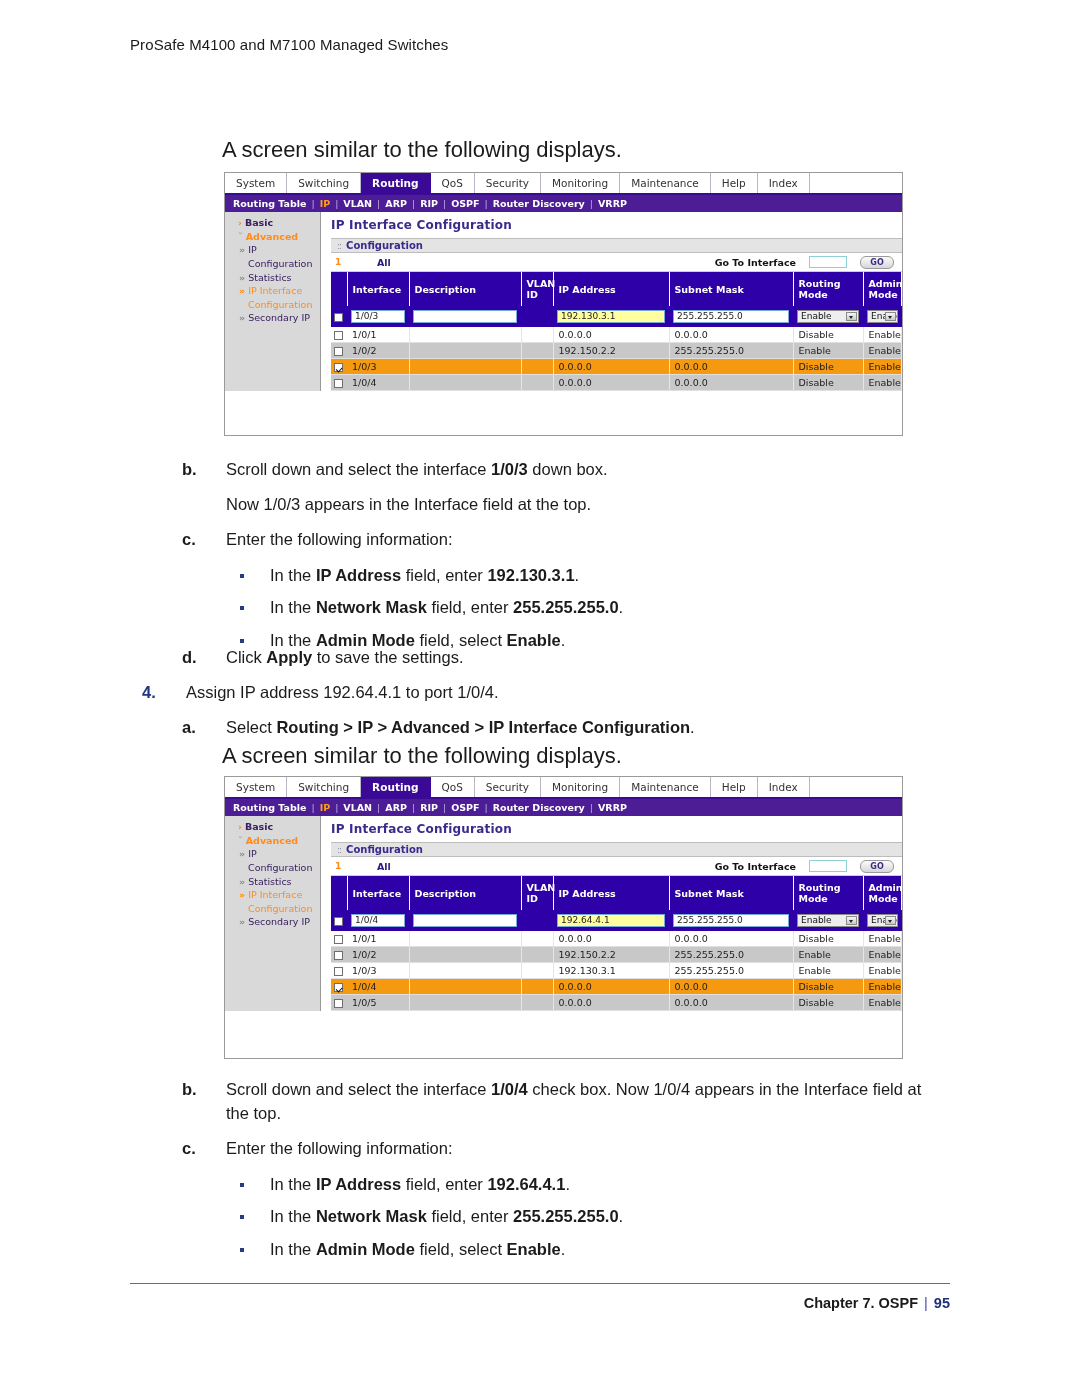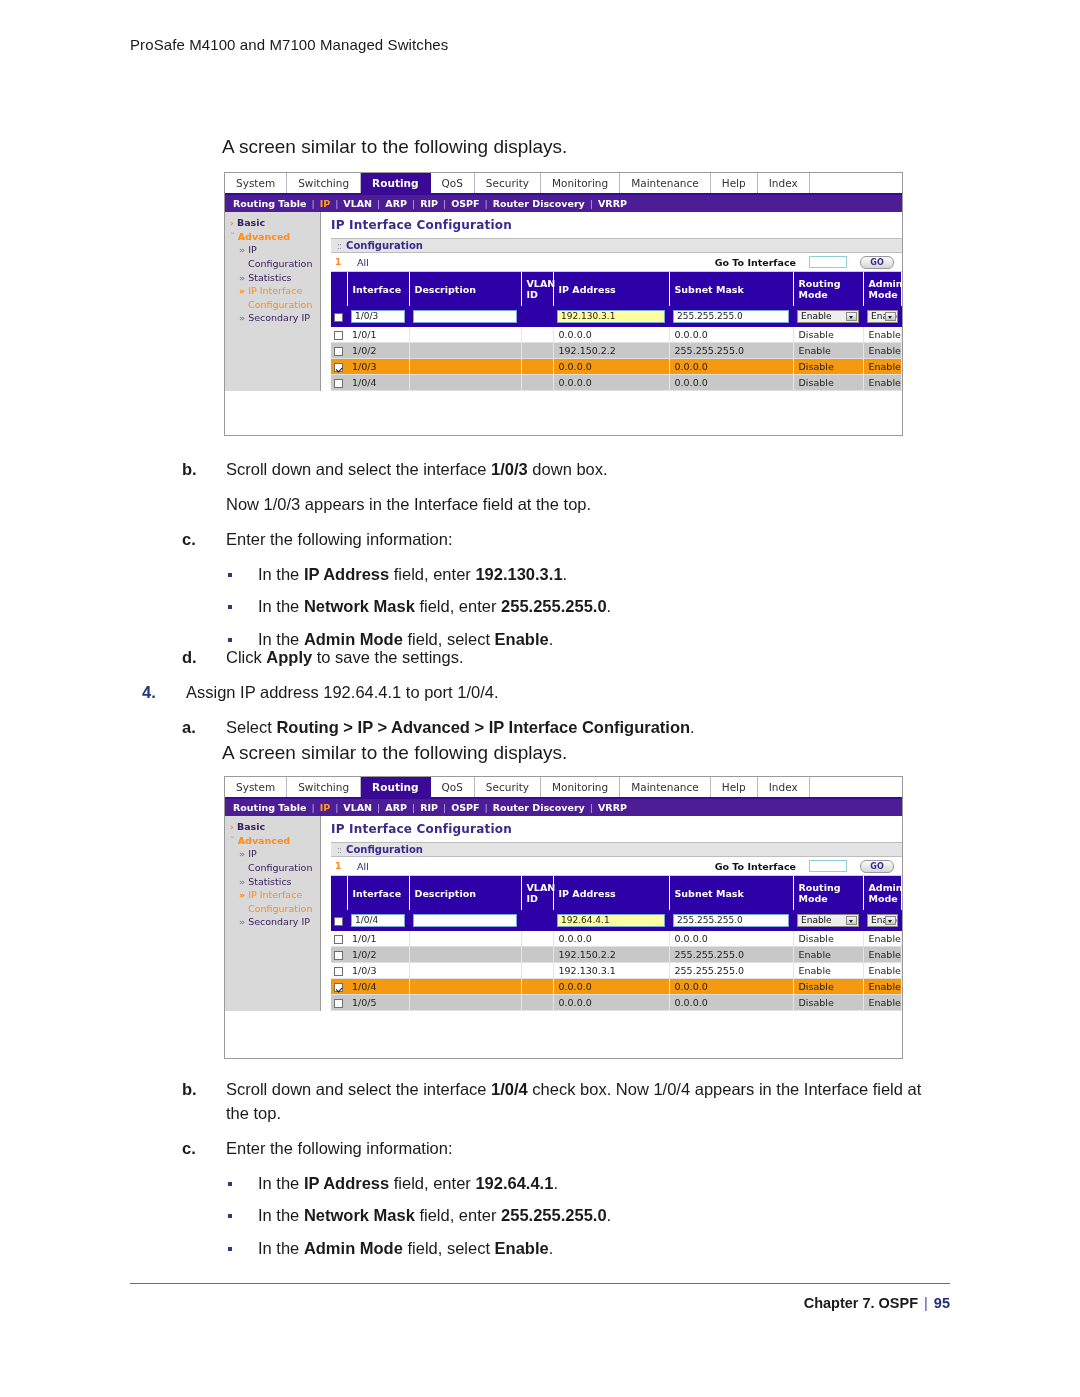--- a/index.html
+++ b/index.html
@@ -46,21 +46,21 @@
   .footer .sep {
     color: #4a4aa8;
     font-weight: normal;
     padding: 0 6px;
   }
   .footer .pageno { color: #1f2f7a; }
 
   
   .body-text {
     position: absolute;
-    font-size: 19px;
+    font-size: 22px;
     line-height: 1.42;
     color: #1b1b1b;
   }
   .lead-1 { left: 222px; top: 134px; }
   .lead-2 { left: 222px; top: 740px; }
 
   .step-block { position: absolute; left: 182px; width: 760px; }
   .sb-1 { top: 458px; }
   .sb-2 { top: 646px; }
   .sb-3 { top: 1078px; }
@@ -78,21 +78,21 @@
     left: 0;
     top: 0;
     width: 34px;
     text-align: left;
     font-weight: bold;
   }
   .step .marker.num { color: #22357f; }
   .step.plain { padding-left: 44px; }
 
   .bullets {
-    margin: 0;
+    margin: 12px;
     padding: 0;
     list-style: none;
   }
   .bullets li {
     position: relative;
     font-size: 16.5px;
     line-height: 1.42;
     padding-left: 76px;
     margin-bottom: 9px;
     color: #1b1b1b;
@@ -176,21 +176,21 @@
     box-sizing: border-box;
     padding: 5px 0 5px 5px;
   }
   .side-item {
     font-size: 9.5px;
     line-height: 1.33;
     padding: 0 2px 1px 0;
     white-space: nowrap;
   }
   .side-item .mk { color: #ff8c1a; padding-right: 3px; font-weight: bold; }
-  .side-item.lvl0 { font-weight: bold; color: #3a2060; padding-left: 0; }
+  .side-item.lvl0 { font-weight: bold; color: #3a2060; padding-left: 0; margin-left: 8px; }
   .side-item.lvl0.sel .lbl { color: #ff8c1a; }
   .side-item.lvl1 { padding-left: 9px; color: #3a2060; }
   .side-item.lvl1 .mk { color: #8a8a9a; }
   .side-item.lvl1.orange { color: #ff8c1a; }
   .side-item.lvl1.orange .mk { color: #ff8c1a; }
   .side-item.cont { padding-left: 18px; color: #3a2060; }
   .side-item.cont.orange { color: #ff8c1a; }
 
   .shot-main {
     flex: 1 1 auto;
@@ -221,21 +221,21 @@
   .toolrow {
     height: 19px;
     display: flex;
     align-items: center;
     background: #ffffff;
     border-bottom: 1px solid #cfcfcf;
     position: relative;
     box-sizing: border-box;
   }
   .toolrow .idx { font-size: 9px; font-weight: bold; color: #ff8c1a; padding-left: 4px; width: 22px; }
-  .toolrow .all { font-size: 9.5px; font-weight: normal; color: #2a1a7a; }
+  .toolrow .all { font-size: 9.5px; font-weight: bold; color: #2a1a7a; margin-left: 20px; }
   .toolrow .goto-wrap {
     position: absolute; right: 8px; top: 0; height: 100%;
     display: flex; align-items: center; gap: 13px;
   }
   .toolrow .goto-lbl { font-size: 9.5px; font-weight: bold; color: #121212; }
   .goto-input {
     width: 38px; height: 12px;
     border: 1px solid #8fd0d8;
     background: #ffffff;
     box-sizing: border-box;

